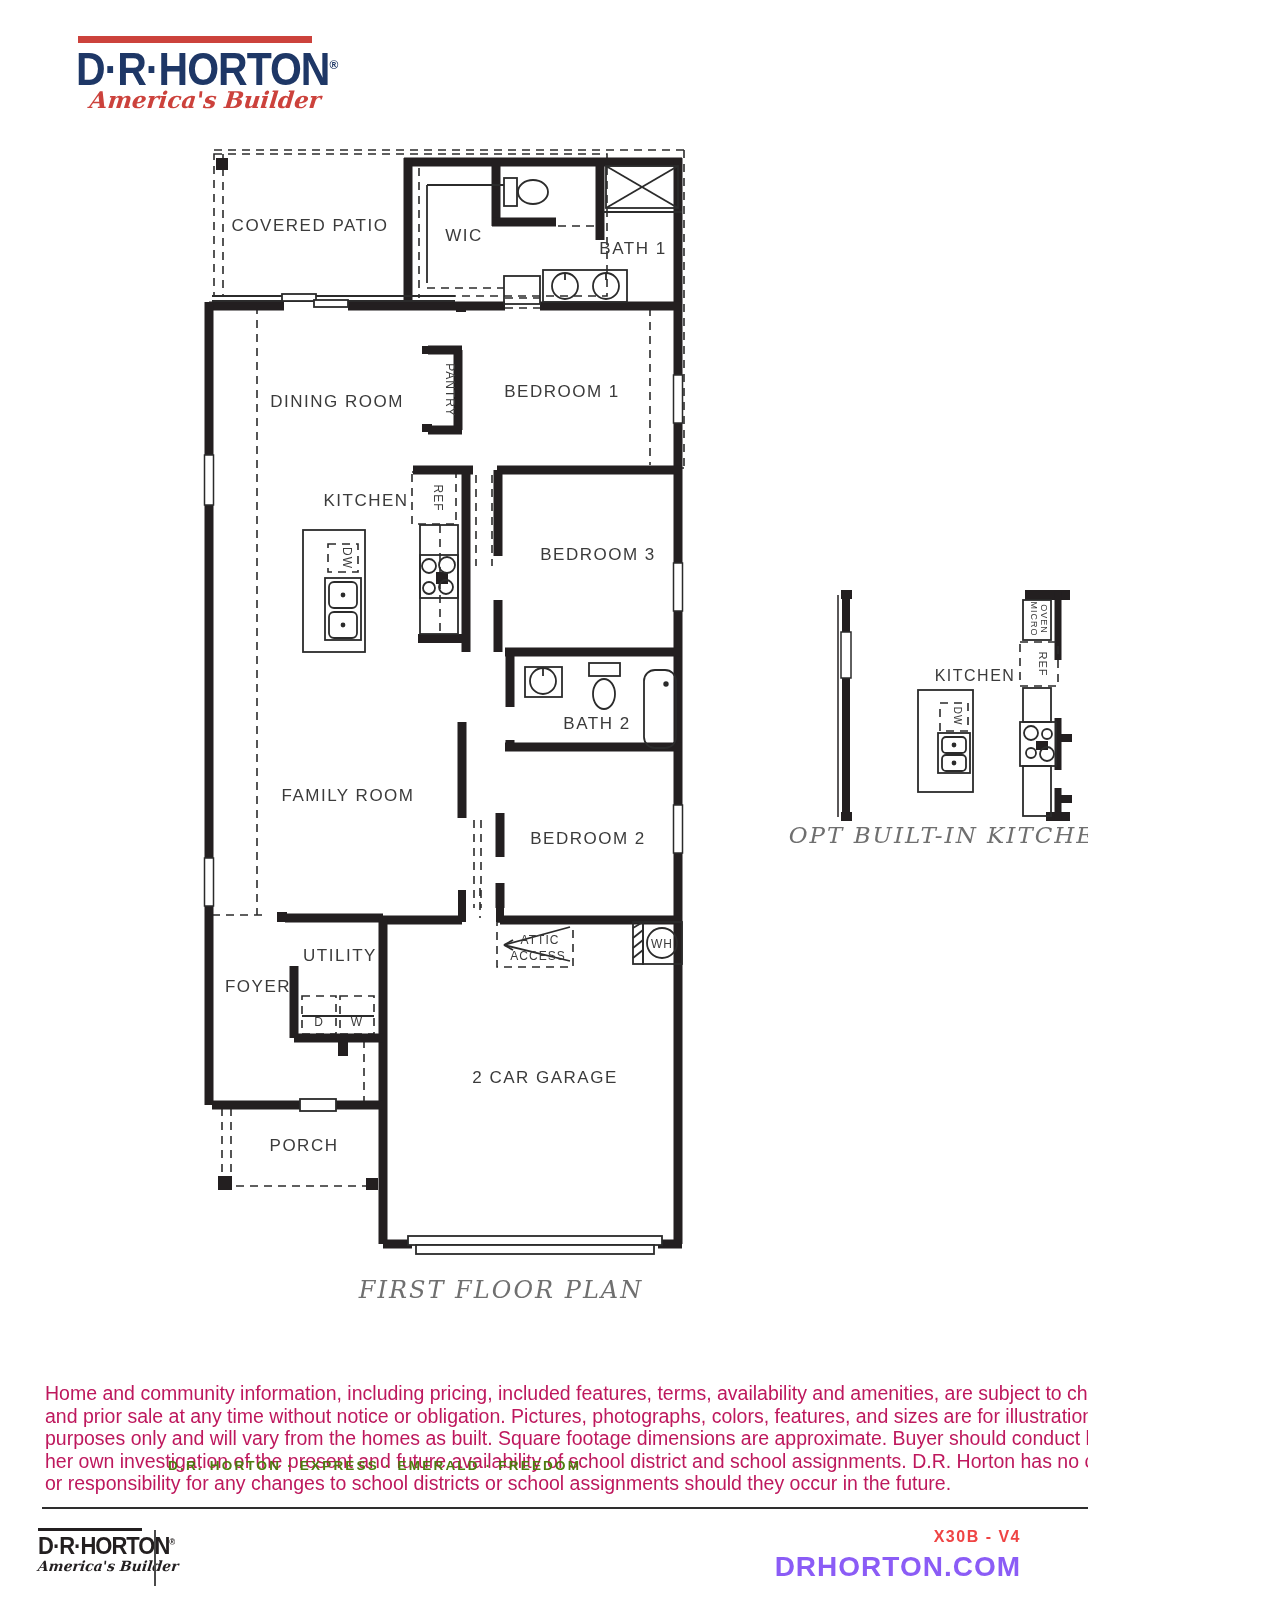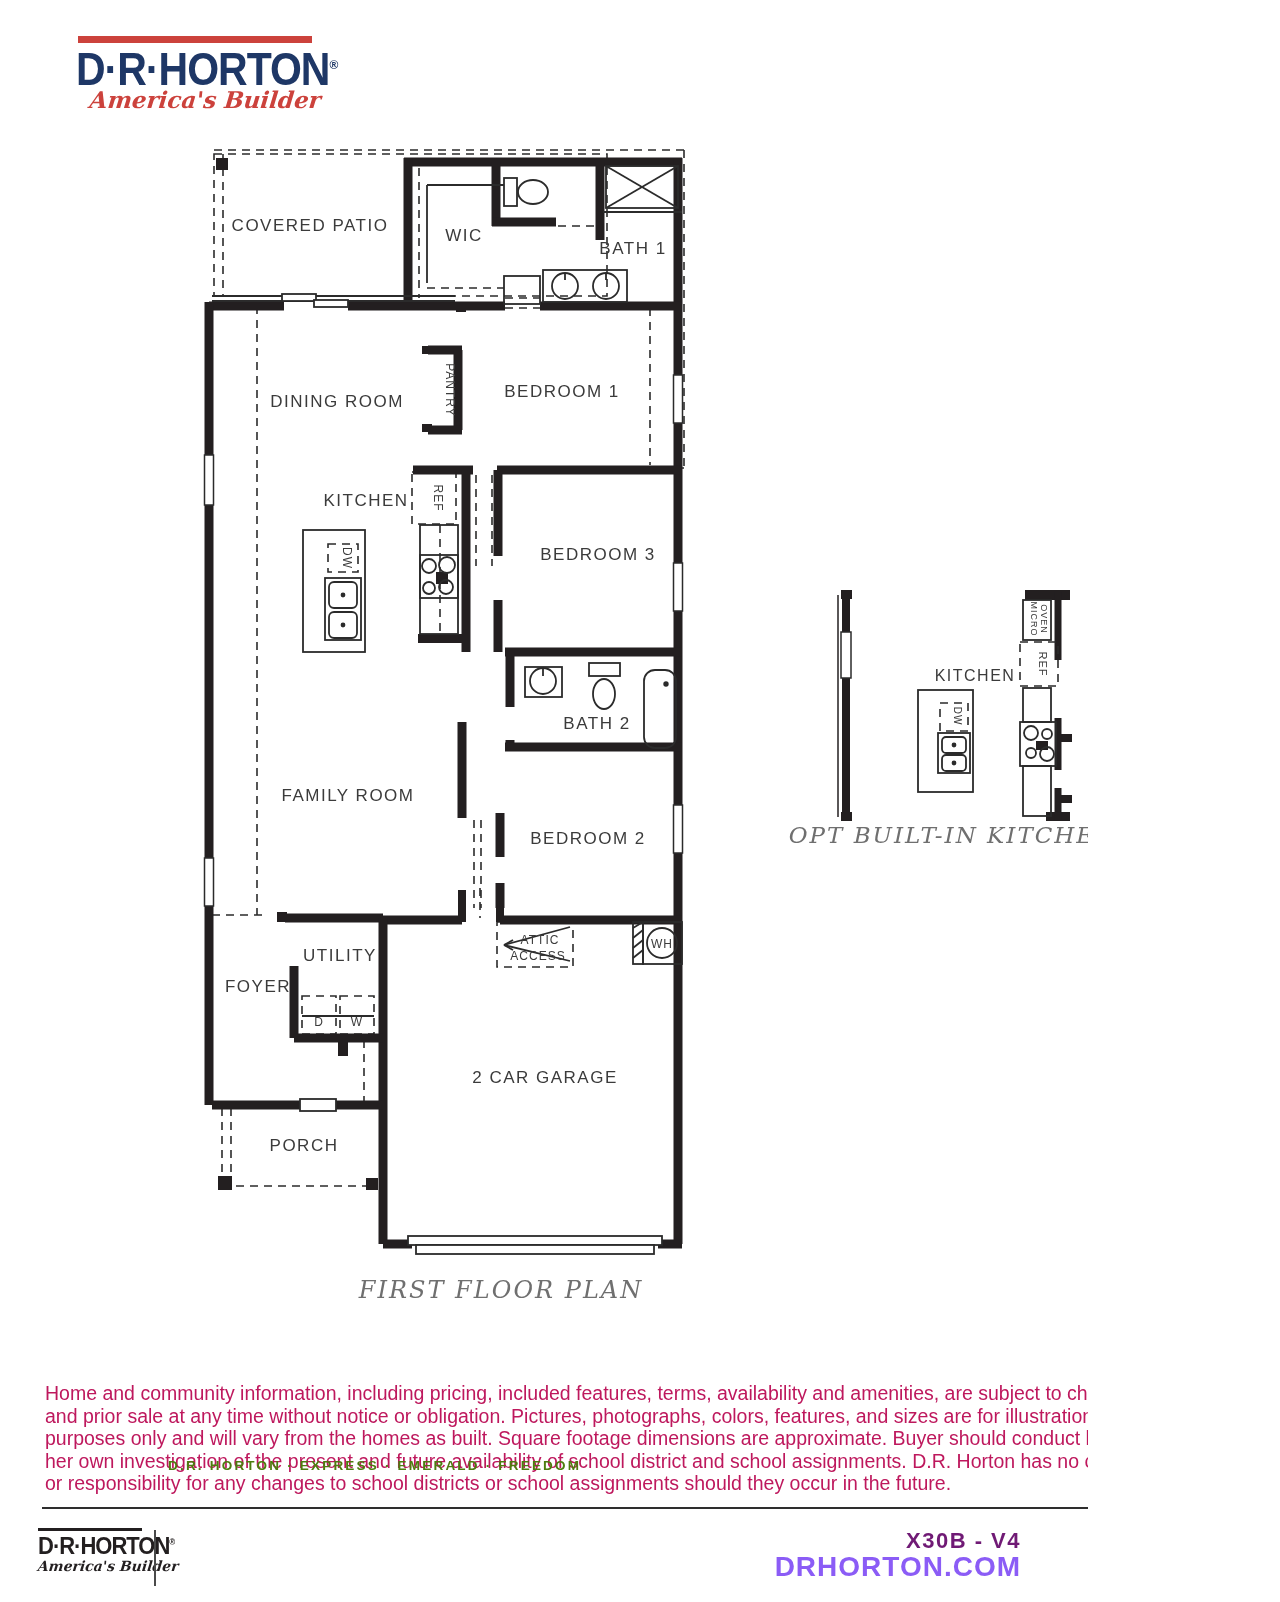--- a/index.html
+++ b/index.html
@@ -29,22 +29,22 @@
   .f-logo{position:absolute;left:38px;top:1528px;width:120px;}
   .f-logo-bar{width:104px;height:3px;background:#231f20;margin-bottom:1px;}
   .f-logo-word{font-size:22px;font-weight:bold;color:#231f20;letter-spacing:-1px;transform:scaleY(1.1);
                transform-origin:left top;white-space:nowrap;}
   .f-logo-word sup{font-size:8px;}
   .f-logo-tag{font-family:"DejaVu Serif",serif;font-style:italic;font-weight:bold;font-size:14px;
               color:#231f20;transform:skewX(-6deg);white-space:nowrap;}
   .f-divider{position:absolute;left:154px;top:1530px;width:2px;height:56px;background:#4a4a4a;}
   .f-products{position:absolute;left:168px;top:1458px;font-size:13.5px;font-weight:bold;
               letter-spacing:2.2px;color:#4d7c0f;white-space:nowrap;}
-  .f-code{position:absolute;right:67px;top:1528px;font-size:22px;font-weight:bold;letter-spacing:1.5px;
-          color:#701a75;text-align:left;}
+  .f-code{position:absolute;right:67px;top:1528px;font-size:16px;font-weight:bold;letter-spacing:1.5px;
+          color:#ef4444;text-align:left;}
   .f-site{position:absolute;right:67px;top:1551px;font-size:28px;font-weight:bold;letter-spacing:1px;
           color:#8b5cf6;text-align:right;}
 </style>
 </head>
 <body>
 
 <div class="page">
 
   <div class="logo-bar"></div>
   <div class="logo-word"><span>D·R·HORTON</span><sup>®</sup></div>

